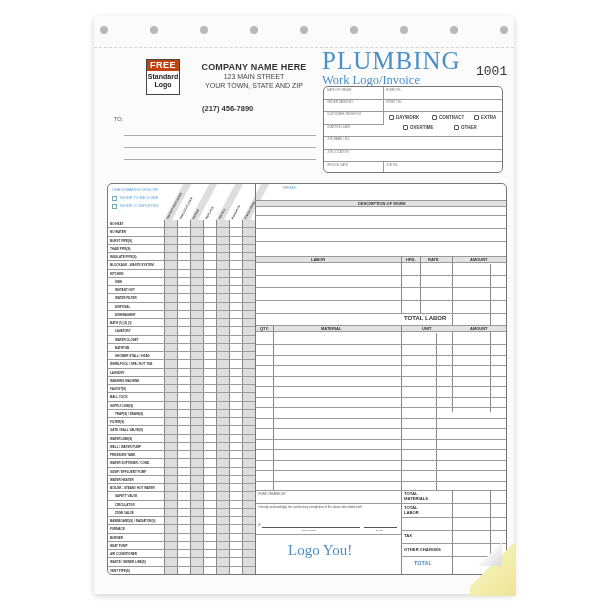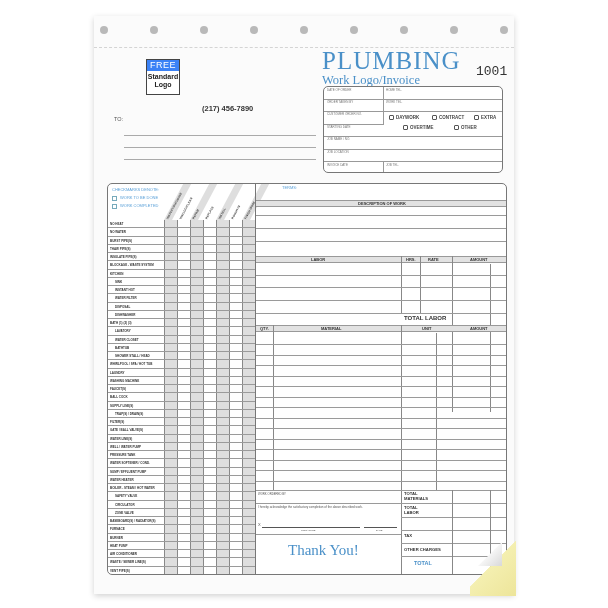--- a/index.html
+++ b/index.html
@@ -9,21 +9,21 @@
   .sheet {
     position: absolute; left: 94px; top: 16px; width: 420px; height: 578px;
     background: #fbfbfb;
     box-shadow: 0 2px 6px rgba(0,0,0,0.18);
   }
   .holes { position: absolute; left: 0; top: 0; width: 100%; height: 30px; }
   .hole { position: absolute; top: 10px; width: 8px; height: 8px; border-radius: 50%; background: #b9b9b9; }
   .perf { position: absolute; left: 0; top: 31px; width: 100%; border-top: 1px dashed #d4d4d4; }
 
   .logo-box { position: absolute; left: 52px; top: 43px; width: 34px; height: 36px; border: 1px solid #444; background: #fff; text-align: center; }
-  .logo-free { background: #3b82f6; color: #fff; font-weight: normal; font-size: 9px; line-height: 11px; letter-spacing: 0.5px; }
+  .logo-free { background: #c2410c; color: #fff; font-weight: bold; font-size: 9px; line-height: 11px; letter-spacing: 0.5px; }
   .logo-std { font-size: 7px; font-weight: bold; line-height: 8px; color: #222; margin-top: 2px; font-family: "Liberation Sans Narrow", "Liberation Sans", sans-serif; }
 
   .company { position: absolute; left: 90px; top: 46px; width: 140px; text-align: center; color: #333; }
   .company .name { font-size: 9px; font-weight: bold; letter-spacing: 0.2px; }
   .company .addr { font-size: 7px; line-height: 9px; color: #444; }
   .phone { position: absolute; left: 108px; top: 88px; font-size: 7.5px; font-weight: bold; color: #333; }
   .to-label { position: absolute; left: 20px; top: 100px; font-size: 5.5px; color: #555; }
   .to-line { position: absolute; left: 30px; width: 192px; border-top: 1px solid #aaa; }
 
   .title-plumbing { position: absolute; left: 228px; top: 32px; font-family: "Liberation Serif", serif; font-size: 25px; color: #4a90c8; letter-spacing: 1px; line-height: 26px; }
@@ -85,20 +85,25 @@
     <span class="hole" style="left:406px"></span>
   </div>
   <div class="perf"></div>
 
   <div class="logo-box">
     <div class="logo-free">FREE</div>
     <div class="logo-std">Standard</div>
     <div class="logo-std" style="margin-top:0">Logo</div>
   </div>
 
+  <div class="company">
+    <div class="name">COMPANY NAME HERE</div>
+    <div class="addr">123 MAIN STREET</div>
+    <div class="addr">YOUR TOWN, STATE AND ZIP</div>
+  </div>
   <div class="phone">(217) 456-7890</div>
 
   <div class="to-label">TO:</div>
   <div class="to-line" style="top:119px"></div>
   <div class="to-line" style="top:131px"></div>
   <div class="to-line" style="top:143px"></div>
 
   <div class="title-plumbing">PLUMBING</div>
   <div class="title-sub">Work Logo/Invoice</div>
   <div class="invoice-no">1001</div>
@@ -743,21 +748,21 @@
       <div class="hline" style="top:306px;"></div>
       <span class="sm" style="left:2px; top:308px; font-size:2.8px;">WORK ORDERED BY</span>
       <div class="hline" style="top:319px;"></div>
       <div class="sm" style="left:2px; top:321px; width:135px; font-size:3px; line-height:4px;">I hereby acknowledge the satisfactory completion of the above described work.</div>
       <span class="sm" style="left:2px; top:338px; font-size:4px;">X</span>
       <div class="hline" style="top:343px; left:6px; width:98px; border-color:#555;"></div>
       <span class="sm" style="left:45px; top:345px; font-size:2.5px;">SIGNATURE</span>
       <div class="hline" style="top:343px; left:108px; width:33px; border-color:#555;"></div>
       <span class="sm" style="left:120px; top:345px; font-size:2.5px;">DATE</span>
       <div class="hline" style="top:350px; width:145px;"></div>
-      <div class="thankyou" style="left:32px; top:358px;">Thank You!</div>
+      <div class="thankyou" style="left:32px; top:358px;">Logo You!</div>
 
       <div class="tot" style="left:148px; top:307px; width:24px;">TOTAL MATERIALS</div>
       <div class="hline" style="top:319px; left:145px; width:108px;"></div>
       <div class="tot" style="left:148px; top:321px; width:18px;">TOTAL LABOR</div>
       <div class="hline" style="top:333px; left:145px; width:108px;"></div>
       <div class="hline" style="top:346px; left:145px; width:108px;"></div>
       <div class="tot" style="left:148px; top:349px;">TAX</div>
       <div class="hline" style="top:359px; left:145px; width:108px;"></div>
       <div class="tot" style="left:148px; top:363px; white-space:nowrap;">OTHER CHARGES</div>
       <div class="hline" style="top:372px; left:145px; width:108px;"></div>

